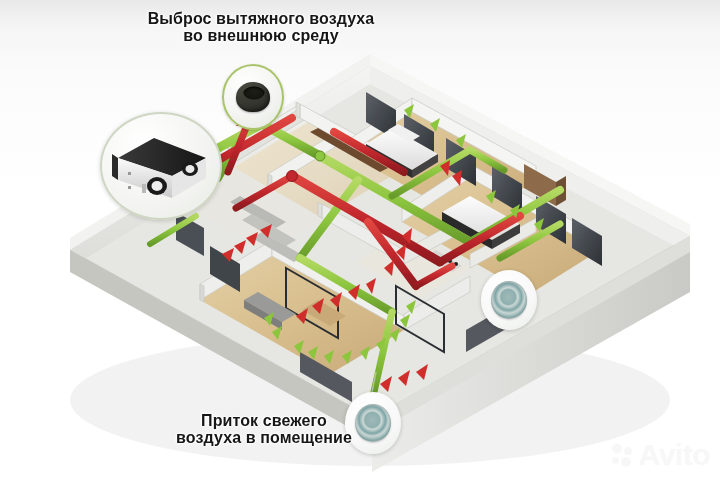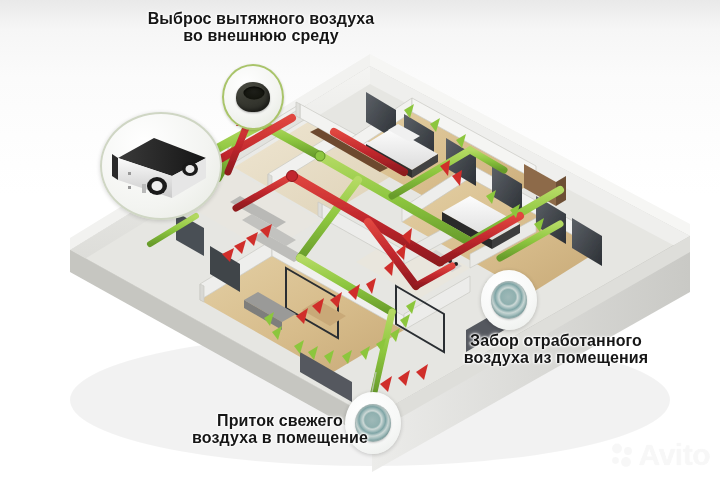--- a/index.html
+++ b/index.html
@@ -26,21 +26,21 @@
     font-size: 16px;
     line-height: 17px;
     letter-spacing: .1px;
     white-space: pre-line;
     text-shadow: 0 0 2px #ffffff, 0 0 4px #ffffff, 1px 0 2px #ffffff, -1px 0 2px #ffffff;
     z-index: 40;
   }
   #label-exhaust-outside { left: 136px; top: 10px;  width: 250px; }
   #label-ahu-unit        { left: 6px;   top: 222px; width: 190px; }
   #label-extract-room    { left: 452px; top: 332px; width: 208px; }
-  #label-supply-room     { left: 184px; top: 412px; width: 192px; }
+  #label-supply-room     { left: 168px; top: 412px; width: 192px; }
 
   
   #scene {
     position: absolute;
     left: 0; top: 0;
     width: 720px; height: 486px;
     z-index: 10;
   }
 
   
@@ -421,22 +421,20 @@
   </div>
 
   <div class="callout-circle" id="callout-supply-diffuser">
     <div class="diffuser-rings"></div>
   </div>
 
   <div class="callout-label" id="label-exhaust-outside">Выброс вытяжного воздуха
 во внешнюю среду</div>
 
 
-  <div class="callout-label" id="label-extract-room">Забор отработанного
-воздуха из помещения</div>
 
   <div class="callout-label" id="label-supply-room">Приток свежего
 воздуха в помещение</div>
 
   <div id="avito-watermark">
     <svg width="26" height="26" viewBox="0 0 26 26">
       <circle cx="8" cy="6.5" r="5" fill="#f2f2f2"></circle>
       <circle cx="19" cy="9" r="4" fill="#f2f2f2"></circle>
       <circle cx="6.5" cy="18.5" r="3.4" fill="#f2f2f2"></circle>
       <circle cx="17" cy="20" r="5" fill="#f2f2f2"></circle>

